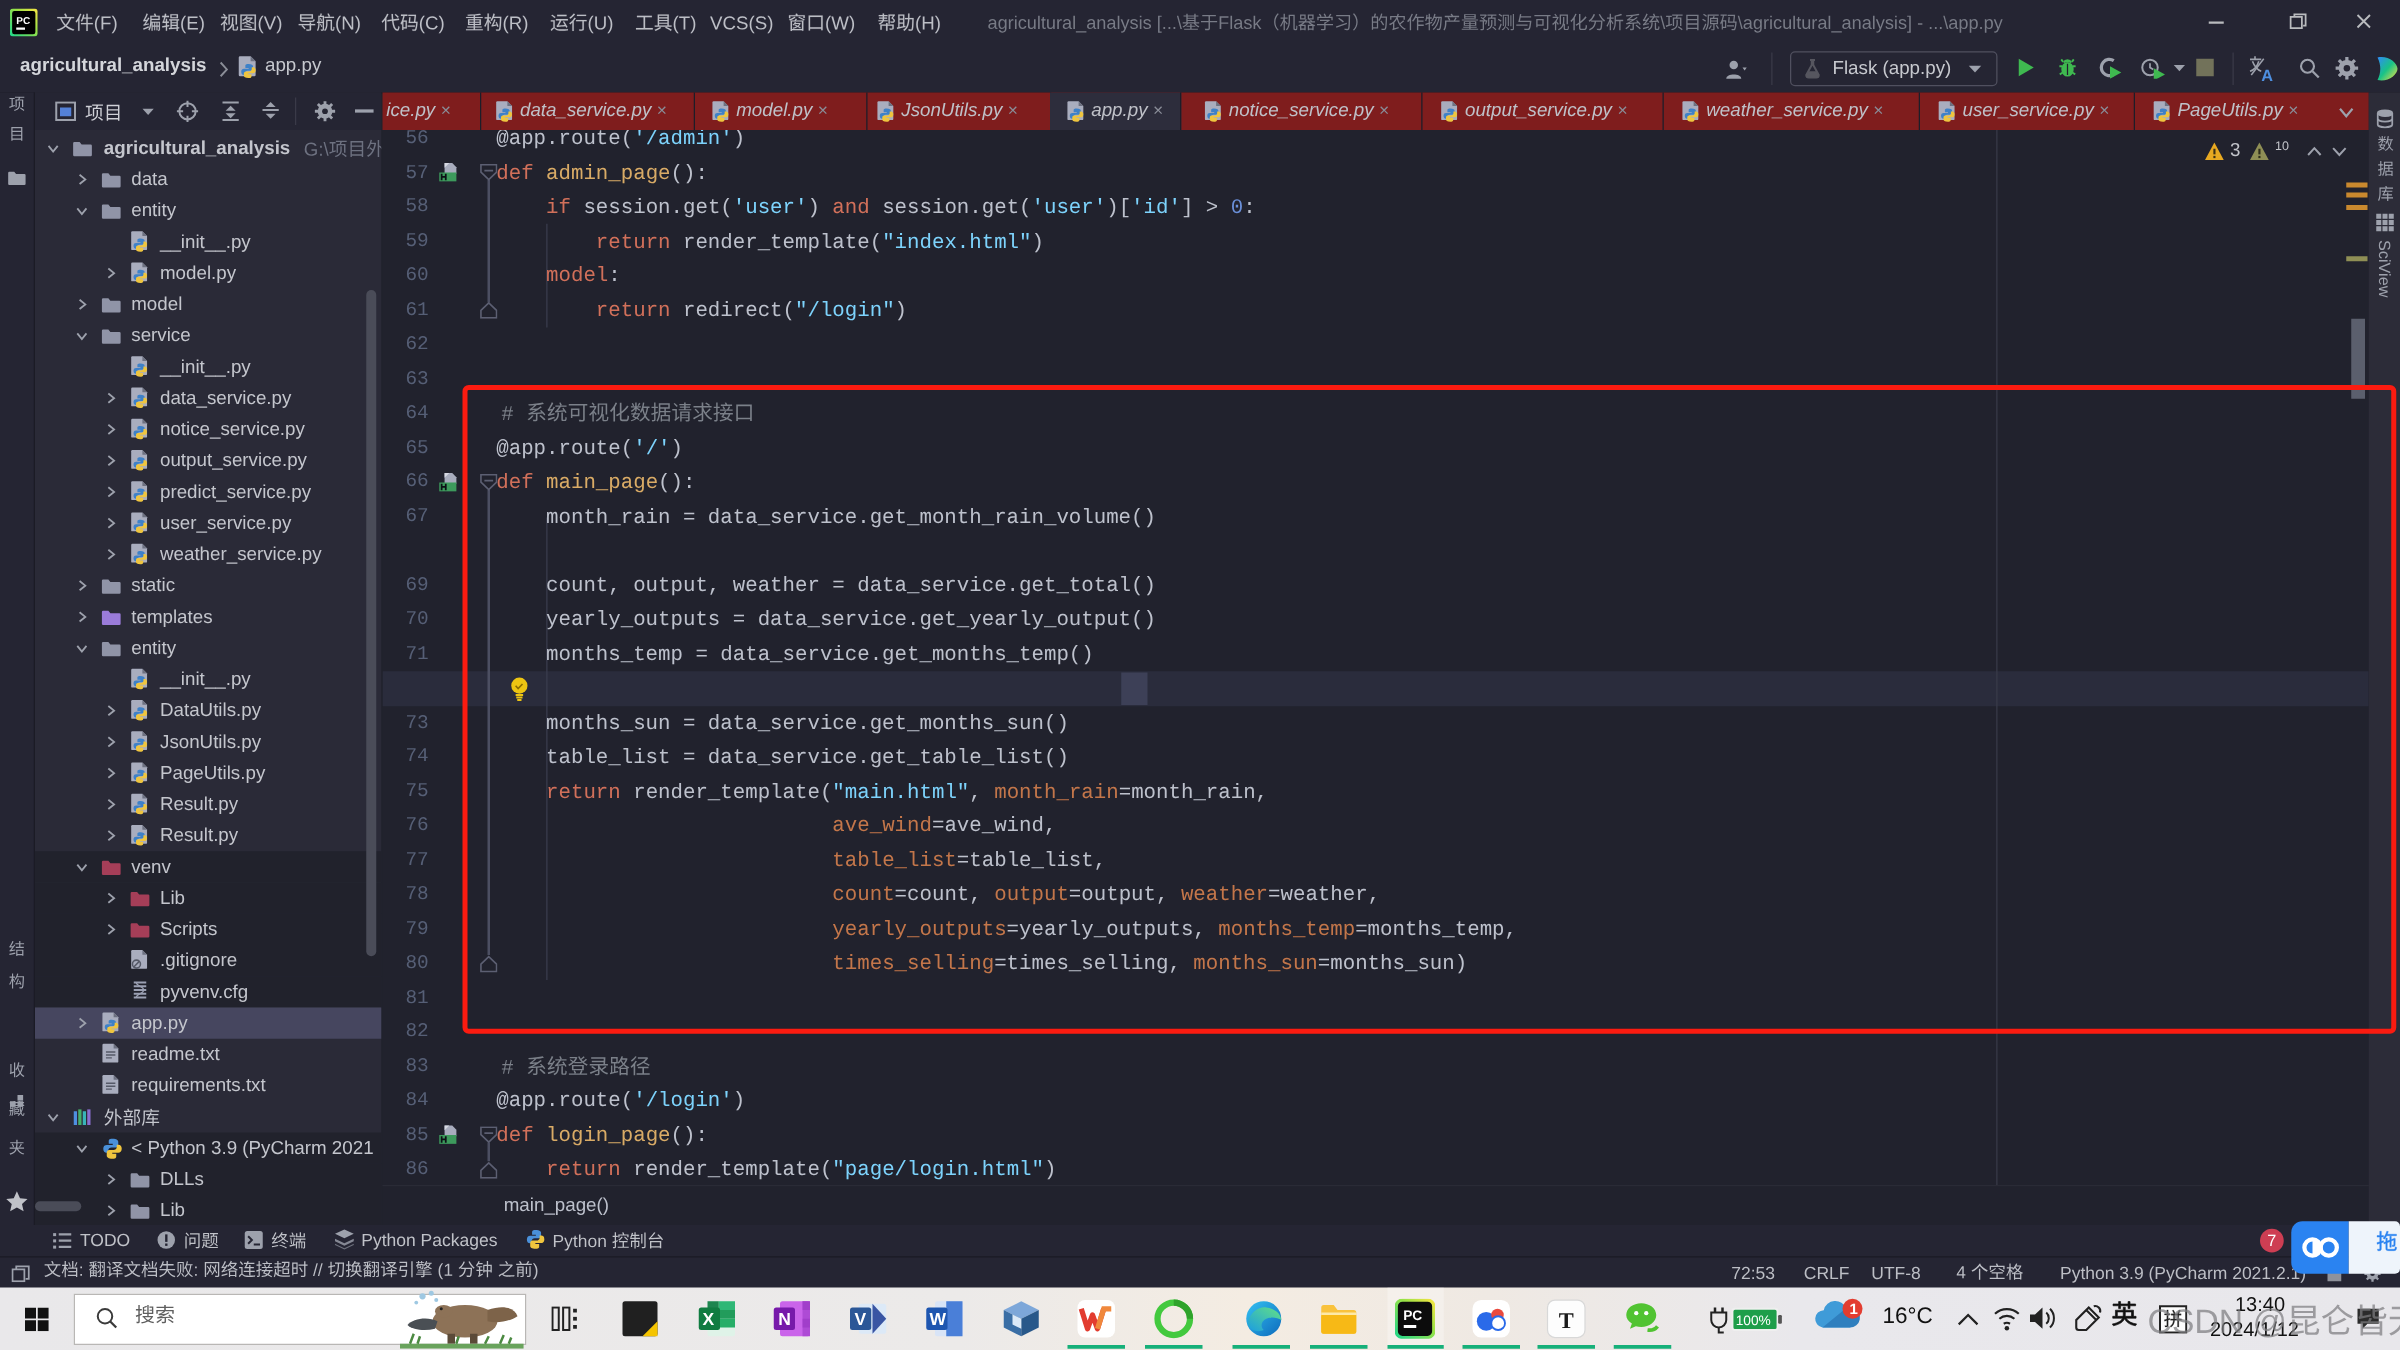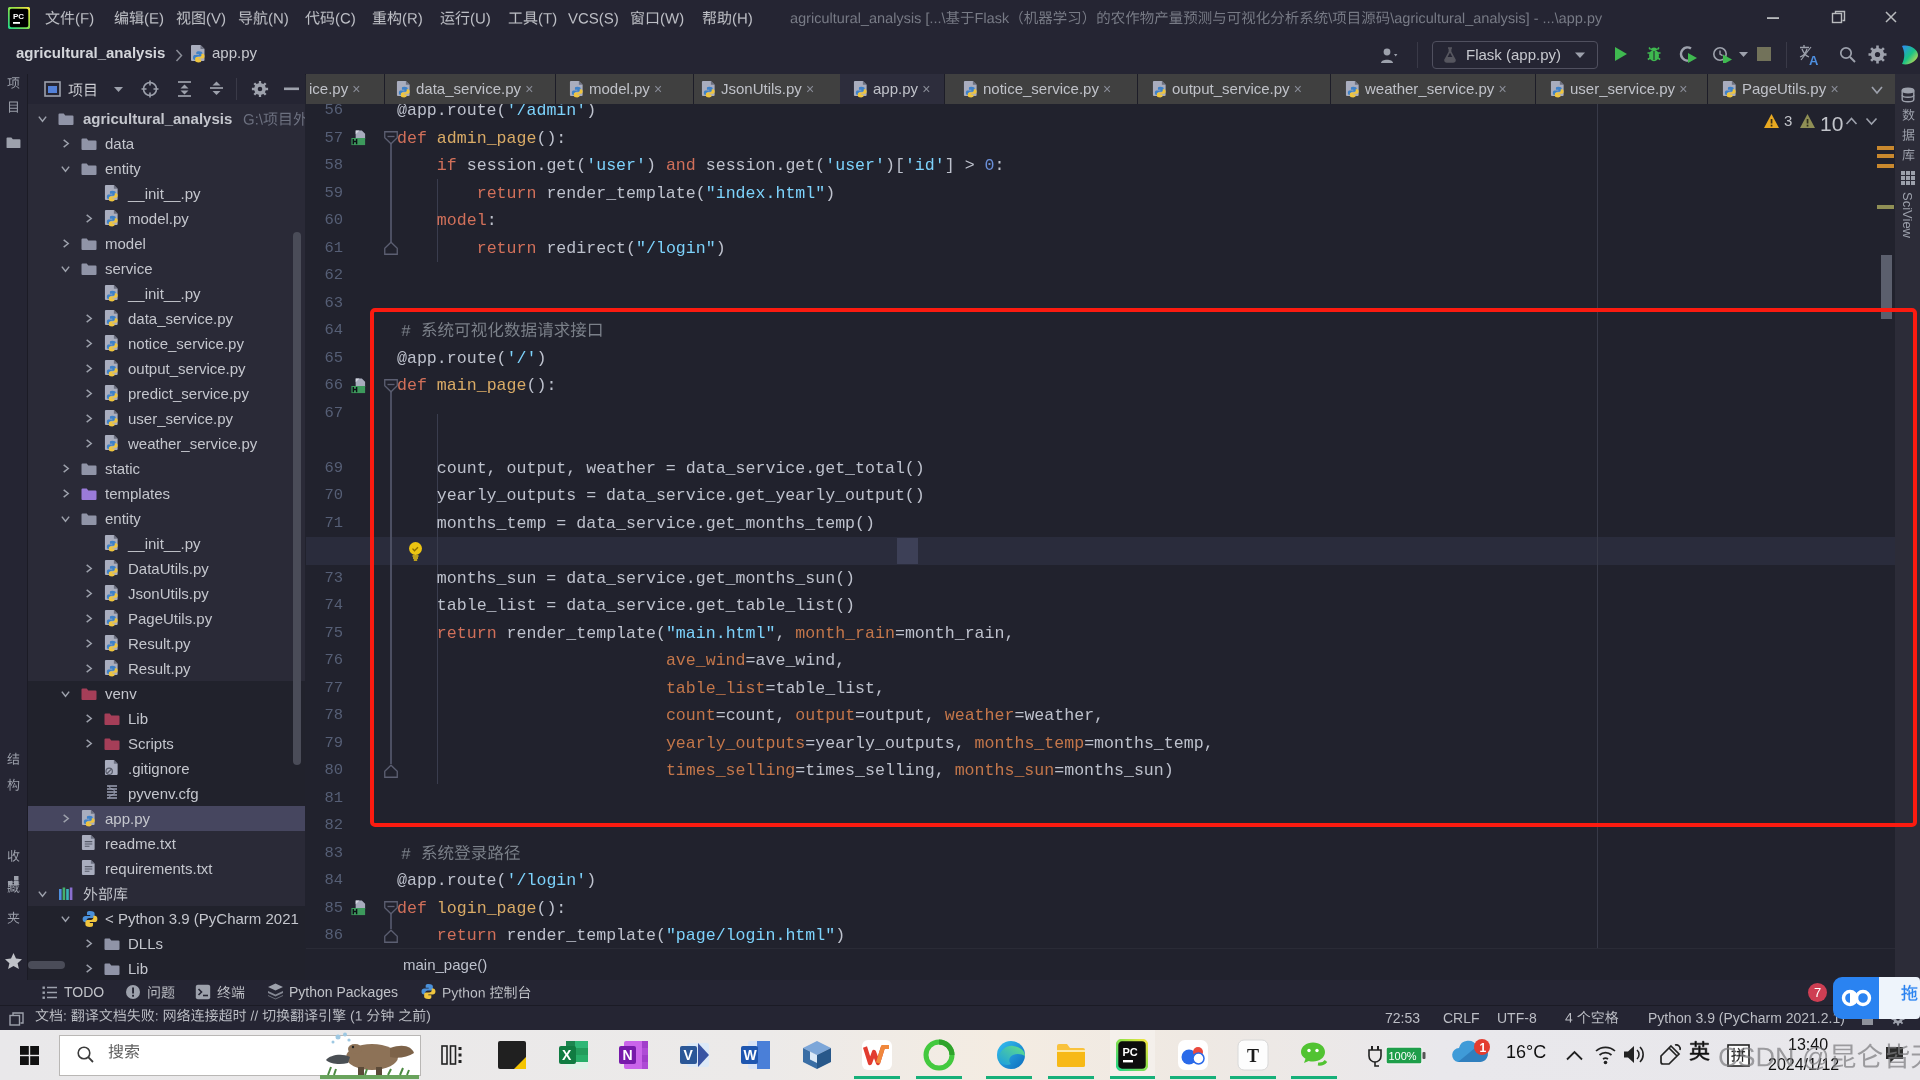--- a/index.html
+++ b/index.html
@@ -14,21 +14,21 @@
   
   #ppanel{left:28px;top:74px;width:277px;height:931px;background:#2a2a37;}
   #phead{left:0;top:0;width:277px;height:30px;background:#252533;}
   #ptree{left:0;top:30px;width:277px;height:901px;font-size:15px;color:#c4c6cd;}
   .trow{position:absolute;left:0;width:277px;height:25px;line-height:25px;white-space:nowrap;}
   .dark{background:#21222c;}
   .sel{background:#46465f;}
   .tlabel{position:absolute;top:0;}
   .chev{position:absolute;top:7px;width:11px;height:11px;color:#9da1ac;}
   
-  #tabbar{left:306px;top:74px;width:1589px;height:30px;background:#404040;}
+  #tabbar{left:306px;top:74px;width:1589px;height:30px;background:#7f1d1d;font-style:italic;}
   .tab{position:absolute;top:0;height:30px;line-height:29px;color:#bfc1c8;font-size:15px;border-right:1px solid #1d1d28;}
   .tab .x{color:#8a8d98;font-size:14px;}
   #tabactive{background:#2d2d3c;border-bottom:3px solid #8a5bd6;}
   
   #editor{left:306px;top:104px;width:1589px;height:844px;background:#21222d;overflow:hidden;}
   .cl{position:absolute;left:0;width:1589px;height:27.5px;line-height:27.5px;font-family:"Liberation Mono",monospace;font-size:16.6px;white-space:pre;color:#bdc1cc;}
   .cl .no{position:absolute;left:0;width:37px;text-align:right;color:#565f76;font-size:15.5px;}
   .cl .cd{position:absolute;left:91px;}
   .k{color:#d1705a;}  
   .s{color:#7dd3fc;}  
@@ -642,21 +642,21 @@
     <div class="cl" style="top:20.5px"><span class="no">57</span><span class="cd"><span class="k">def</span> <span class="f">admin_page</span>():</span></div>
     <div class="cl" style="top:48px"><span class="no">58</span><span class="cd">    <span class="k">if</span> session.get(<span class="s">'user'</span>) <span class="k">and</span> session.get(<span class="s">'user'</span>)[<span class="s">'id'</span>] &gt; <span class="n">0</span>:</span></div>
     <div class="cl" style="top:75.5px"><span class="no">59</span><span class="cd">        <span class="k">return</span> render_template(<span class="s">"index.html"</span>)</span></div>
     <div class="cl" style="top:103px"><span class="no">60</span><span class="cd">    <span class="k">model</span>:</span></div>
     <div class="cl" style="top:130.5px"><span class="no">61</span><span class="cd">        <span class="k">return</span> redirect(<span class="s">"/login"</span>)</span></div>
     <div class="cl" style="top:158px"><span class="no">62</span></div>
     <div class="cl" style="top:185.5px"><span class="no">63</span></div>
     <div class="cl" style="top:213px"><span class="no">64</span></div>
     <div class="cl" style="top:240.5px"><span class="no">65</span><span class="cd">@app.route(<span class="s">'/'</span>)</span></div>
     <div class="cl" style="top:268px"><span class="no">66</span><span class="cd"><span class="k">def</span> <span class="f">main_page</span>():</span></div>
-    <div class="cl" style="top:295.5px"><span class="no">67</span></div>
+    <div class="cl" style="top:295.5px"><span class="no">67</span><span class="cd">    month_rain = data_service.get_month_rain_volume()</span></div>
     <div class="cl" style="top:350.5px"><span class="no">69</span><span class="cd">    count, output, weather = data_service.get_total()</span></div>
     <div class="cl" style="top:378px"><span class="no">70</span><span class="cd">    yearly_outputs = data_service.get_yearly_output()</span></div>
     <div class="cl" style="top:405.5px"><span class="no">71</span><span class="cd">    months_temp = data_service.get_months_temp()</span></div>
     <div class="cl" style="top:460.5px"><span class="no">73</span><span class="cd">    months_sun = data_service.get_months_sun()</span></div>
     <div class="cl" style="top:488px"><span class="no">74</span><span class="cd">    table_list = data_service.get_table_list()</span></div>
     <div class="cl" style="top:515.5px"><span class="no">75</span><span class="cd">    <span class="k">return</span> render_template(<span class="s">"main.html"</span>, <span class="p">month_rain</span>=month_rain,</span></div>
     <div class="cl" style="top:543px"><span class="no">76</span><span class="cd">                           <span class="p">ave_wind</span>=ave_wind,</span></div>
     <div class="cl" style="top:570.5px"><span class="no">77</span><span class="cd">                           <span class="p">table_list</span>=table_list,</span></div>
     <div class="cl" style="top:598px"><span class="no">78</span><span class="cd">                           <span class="p">count</span>=count, <span class="p">output</span>=output, <span class="p">weather</span>=weather,</span></div>
     <div class="cl" style="top:625.5px"><span class="no">79</span><span class="cd">                           <span class="p">yearly_outputs</span>=yearly_outputs, <span class="p">months_temp</span>=months_temp,</span></div>
@@ -958,21 +958,21 @@
         <path d="M8.5 1 L16 15 H1 z" fill="#e8a921"></path>
         <rect x="7.7" y="6" width="1.7" height="4.5" fill="#3b3016"></rect>
         <rect x="7.7" y="11.7" width="1.7" height="1.8" fill="#3b3016"></rect>
       </svg>
     <span class="abs" style="left:1784px;top:112px;color:#c2c4ca;font-size:15px">3</span>
     <svg class="abs" style="left:1799px;top:113px" width="17" height="16" viewBox="0 0 17 16">
         <path d="M8.5 1 L16 15 H1 z" fill="#8f8f55"></path>
         <rect x="7.7" y="6" width="1.7" height="4.5" fill="#2e2e1c"></rect>
         <rect x="7.7" y="11.7" width="1.7" height="1.8" fill="#2e2e1c"></rect>
       </svg>
-    <span class="abs" style="left:1820px;top:112px;color:#c2c4ca;font-size:21px">10</span>
+    <span class="abs" style="left:1820px;top:112px;color:#c2c4ca;font-size:10px">10</span>
     <svg class="abs" style="left:1845px;top:116px" width="13" height="10" viewBox="0 0 13 10">
         <path d="M1.5 8 L6.5 2.5 L11.5 8" fill="none" stroke="#9da1ac" stroke-width="1.6"></path>
       </svg>
     <svg class="abs" style="left:1865px;top:116px" width="13" height="10" viewBox="0 0 13 10">
         <path d="M1.5 2.5 L6.5 8 L11.5 2.5" fill="none" stroke="#9da1ac" stroke-width="1.6"></path>
       </svg>
 
     <div class="abs" style="left:1877px;top:146px;width:17px;height:3.5px;background:#c9892e"></div>
     <div class="abs" style="left:1877px;top:154px;width:17px;height:3.5px;background:#c9892e"></div>
     <div class="abs" style="left:1877px;top:164px;width:17px;height:3.5px;background:#c9892e"></div>

